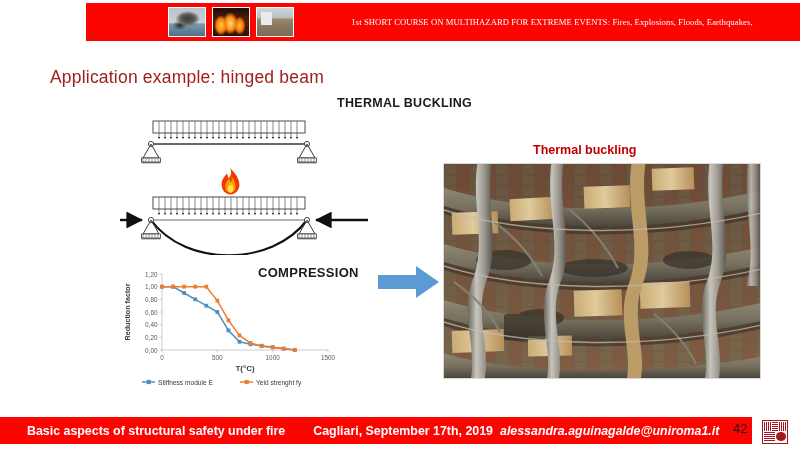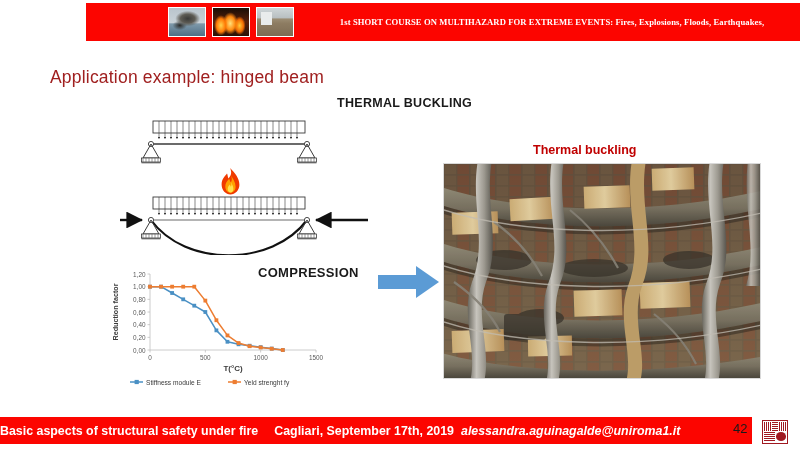--- a/index.html
+++ b/index.html
@@ -57,21 +57,21 @@
     content: "";
     position: absolute; left: 4px; top: 4px;
     width: 11px; height: 13px;
     background: #e9ecec;
   }
   #header-text {
     flex: 1;
     text-align: center;
     color: #ffffff;
     font-family: "Liberation Serif", serif;
-    font-weight: bold;
+    font-weight: normal;
     font-size: 8.6px;
     line-height: 12px;
     letter-spacing: 0.1px;
     padding: 0 8px 0 18px;
   }
   #header-text .line1 { display: block; }
   #header-text .line2 { display: block; }
 
   
   #slide-title {
@@ -129,42 +129,42 @@
     width: 318px; height: 216px;
     border: 1px solid #d9d9d9;
     overflow: hidden;
     background: #6b6455;
   }
   #photo-frame svg { display: block; }
 
   
   #chart {
     position: absolute;
-    left: 108px; top: 264px;
+    left: 120px; top: 264px;
     width: 215px; height: 136px;
   }
   #chart svg { display: block; }
 
   
   #footer-banner {
     position: absolute;
     left: 0px; top: 417px;
     width: 752px; height: 27px;
     background: #fc0500;
     display: flex;
     align-items: center;
     color: #ffffff;
   }
   #footer-banner .f-txt {
     font-size: 12.4px;
     font-weight: bold;
     white-space: nowrap;
   }
-  #footer-title { margin-left: 0; }
-  #footer-place { margin-left: 16px; }
+  #footer-title { margin-left: 27px; }
+  #footer-place { margin-left: 28px; }
   #footer-email {
     margin-left: 7px;
     font-style: italic;
   }
   #footer-pagenum {
     position: absolute;
     left: 733px; top: 421px;
     font-size: 13px;
     color: #1a1a1a;
     font-weight: normal;

